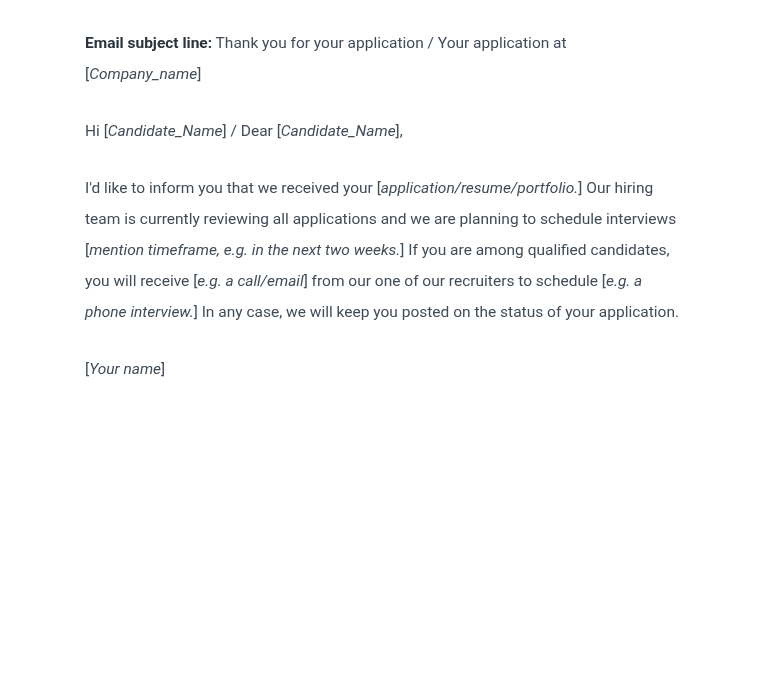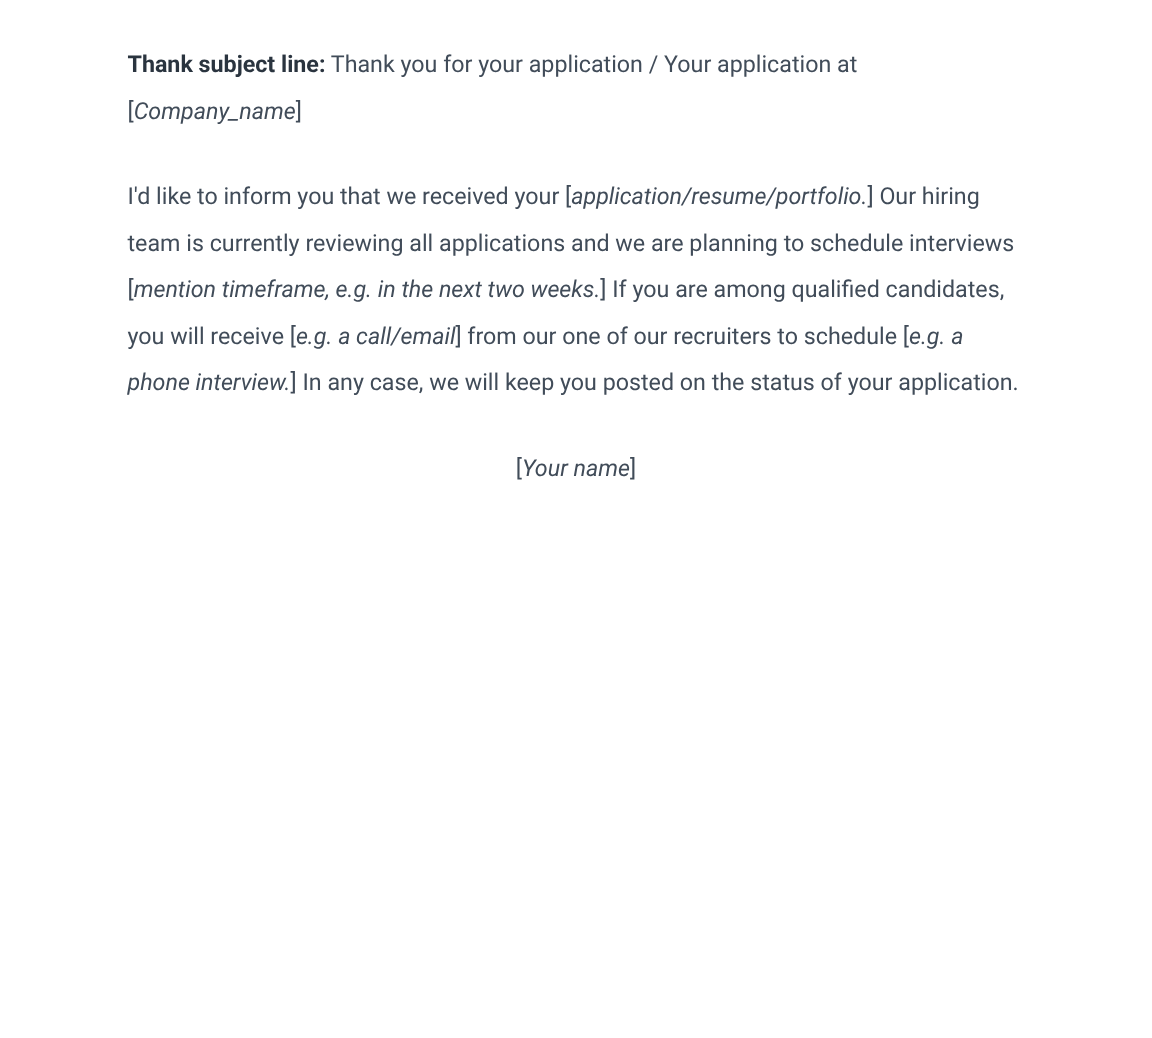--- a/index.html
+++ b/index.html
@@ -22,39 +22,41 @@
     }
     p {
       margin-bottom: 26px;
       color: #414c59;
       font-size: 15.5px;
       line-height: 2.0;
     }
     p.tight {
       margin-bottom: 0;
       line-height: 2.0;
-      text-align: center;
     }
     .bold {
       font-weight: 700;
       color: #2a343f;
     }
     .placeholder {
       font-style: italic;
     }
   </style>
 </head>
 <body>
 
 <div class="container">
 
   <p>
-    <span class="bold">Thank subject line:</span><span> Thank you for your application / Your application at [</span><span class="placeholder">Company_name</span><span>]</span>
+    <span class="bold">Email subject line:</span><span> Thank you for your application / Your application at [</span><span class="placeholder">Company_name</span><span>]</span>
   </p>
 
+  <p>
+    <span>Hi [</span><span class="placeholder">Candidate_Name</span><span>] / Dear [</span><span class="placeholder">Candidate_Name</span><span>],</span>
+  </p>
 
 
   <p>
     <span>I'd like to inform you that we received your [</span><span class="placeholder">application/resume/portfolio.</span><span>] Our hiring team is currently reviewing all applications and we are planning to schedule interviews [</span><span class="placeholder">mention timeframe, e.g. in the next two weeks.</span><span>] If you are among qualified candidates, you will receive [</span><span class="placeholder">e.g. a call/email</span><span>] from our one of our recruiters to schedule [</span><span class="placeholder">e.g. a phone interview.</span><span>] In any case, we will keep you posted on the status of your application.</span>
   </p>
 
 
 
   <p class="tight">
     <span>[</span><span class="placeholder">Your name</span><span>]</span>

